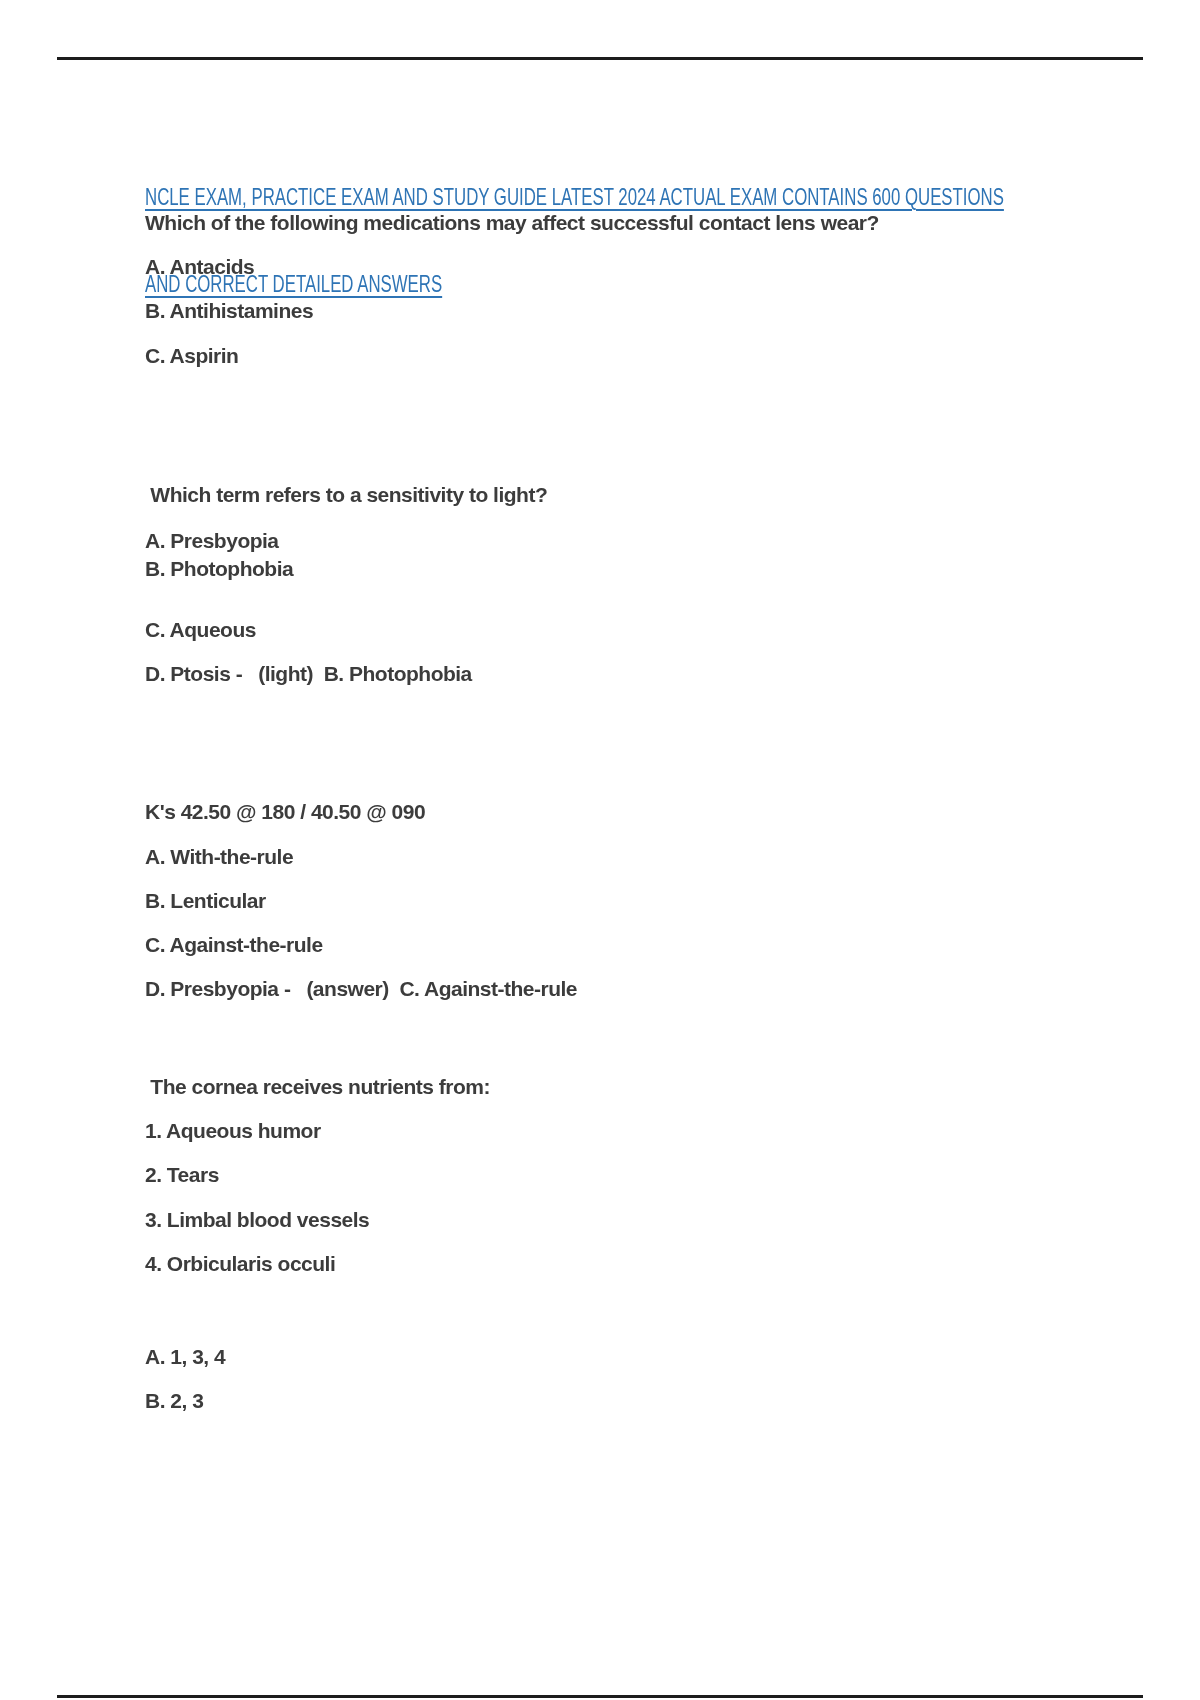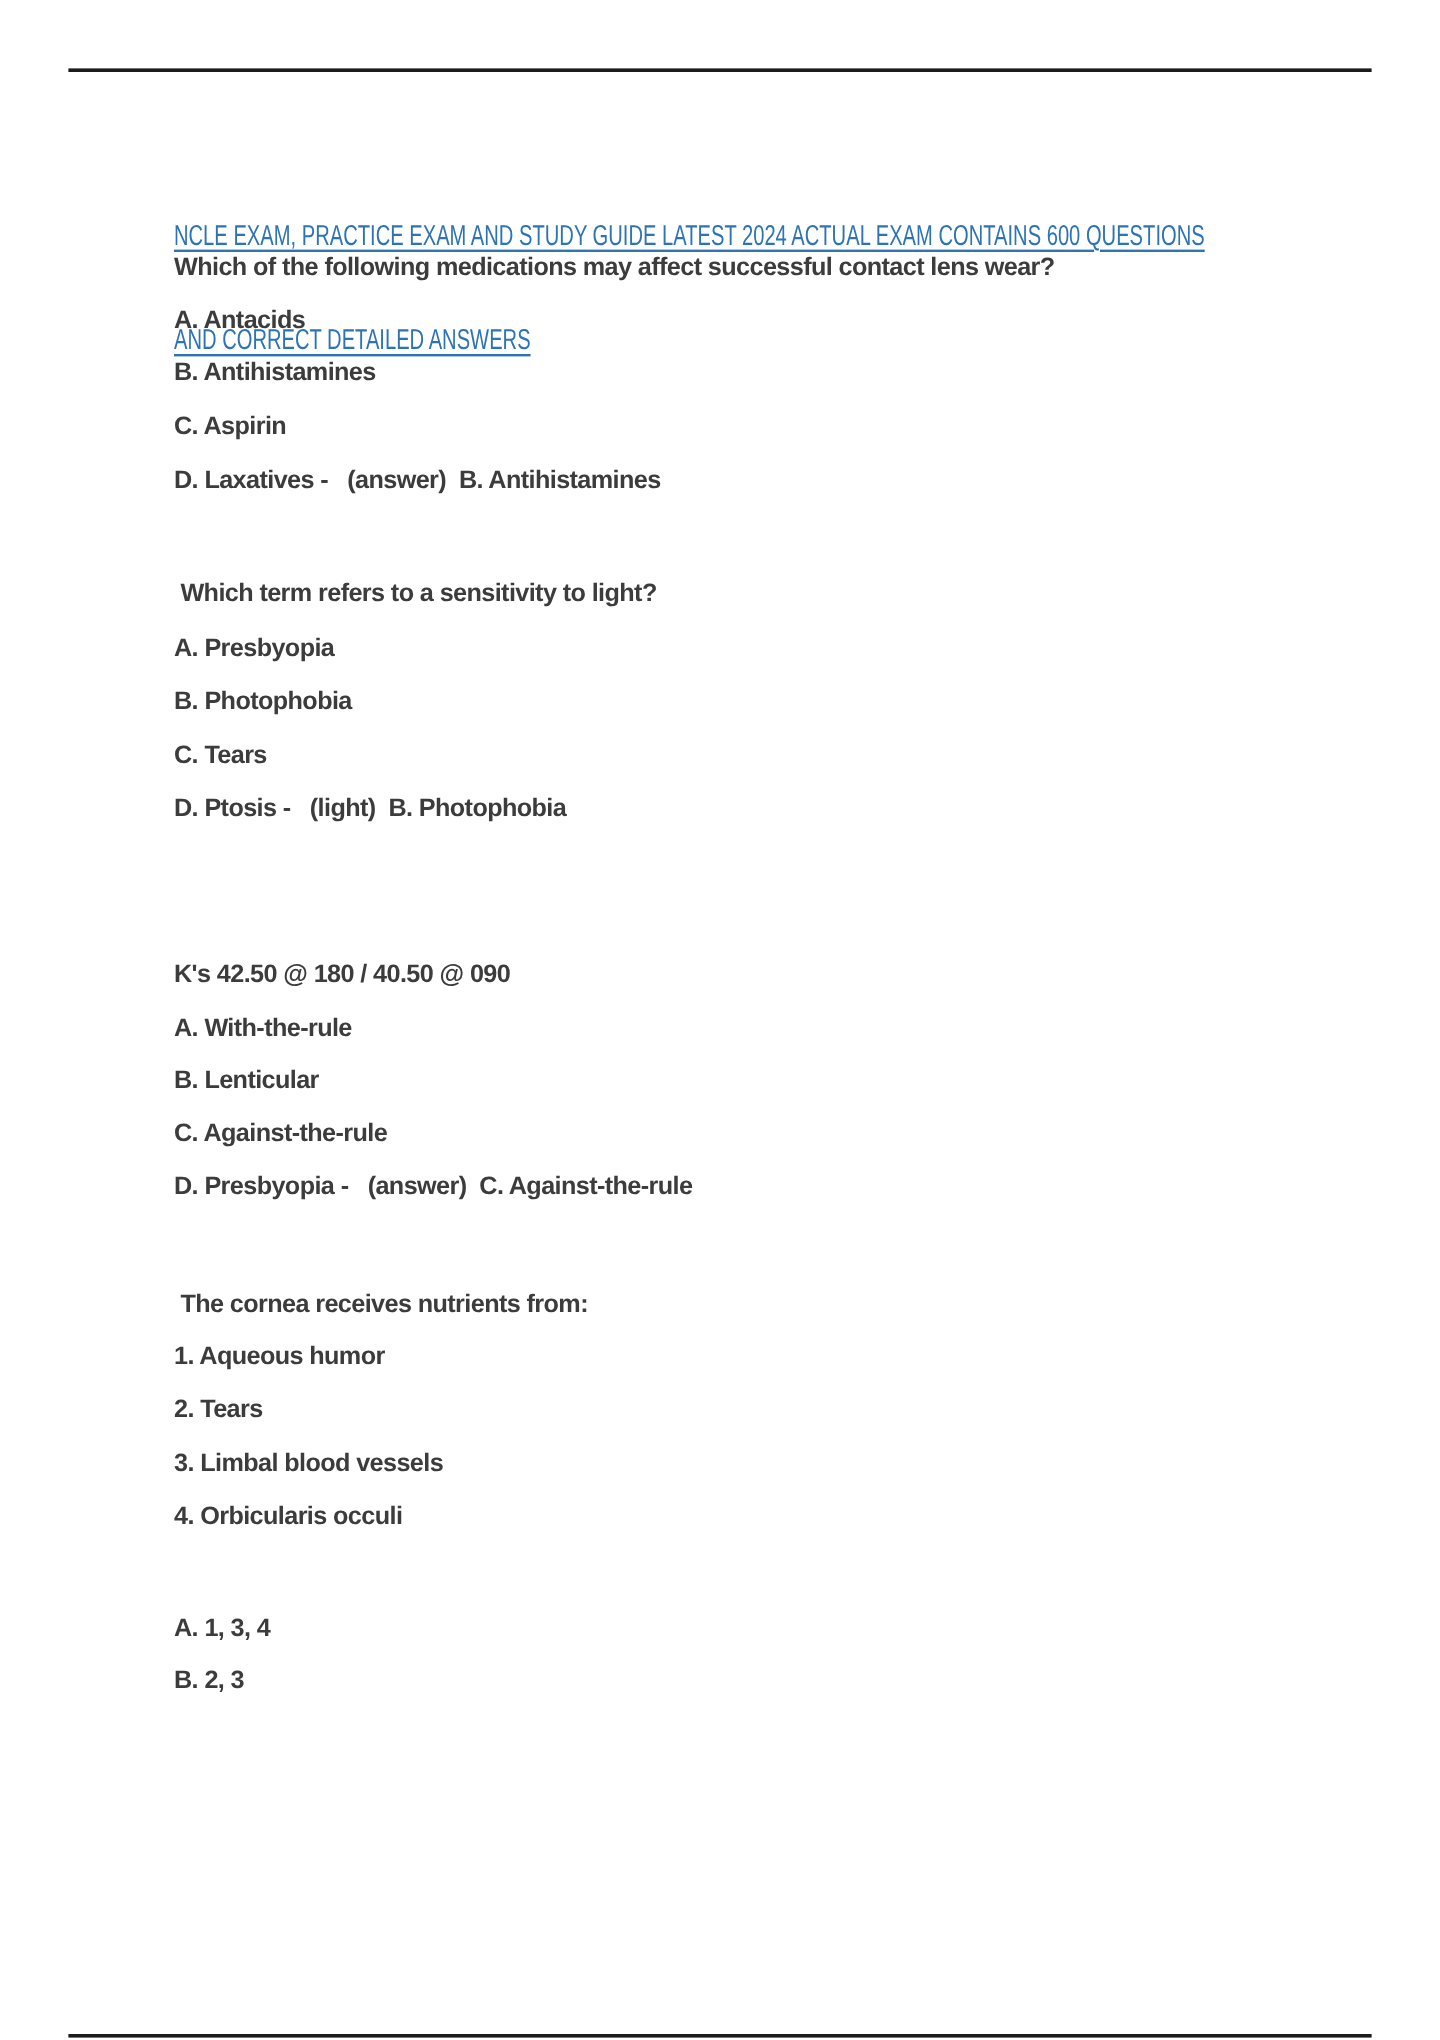--- a/index.html
+++ b/index.html
@@ -54,26 +54,25 @@
 
   <div class="title">
     <span class="tline">NCLE EXAM, PRACTICE EXAM AND STUDY GUIDE LATEST 2024 ACTUAL EXAM CONTAINS 600 QUESTIONS</span>
     <span class="tline">AND CORRECT DETAILED ANSWERS</span>
   </div>
 
   <div class="line" style="top:212px">Which of the following medications may affect successful contact lens wear?</div>
   <div class="line" style="top:256px">A. Antacids</div>
   <div class="line" style="top:300px">B. Antihistamines</div>
   <div class="line" style="top:345px">C. Aspirin</div>
-  <div class="line" style="top:390px">D. Laxatives -   (answer)  B. Antihistamines</div>
 
   <div class="line" style="top:484px"> Which term refers to a sensitivity to light?</div>
   <div class="line" style="top:530px">A. Presbyopia</div>
-  <div class="line" style="top:574px">B. Photophobia</div>
-  <div class="line" style="top:619px">C. Tears</div>
+  <div class="line" style="top:558px">B. Photophobia</div>
+  <div class="line" style="top:619px">C. Aqueous</div>
   <div class="line" style="top:663px">D. Ptosis -   (light)  B. Photophobia</div>
 
   <div class="line" style="top:801px">K's 42.50 @ 180 / 40.50 @ 090</div>
   <div class="line" style="top:846px">A. With-the-rule</div>
   <div class="line" style="top:890px">B. Lenticular</div>
   <div class="line" style="top:934px">C. Against-the-rule</div>
   <div class="line" style="top:978px">D. Presbyopia -   (answer)  C. Against-the-rule</div>
 
   <div class="line" style="top:1076px"> The cornea receives nutrients from:</div>
   <div class="line" style="top:1120px">1. Aqueous humor</div>

